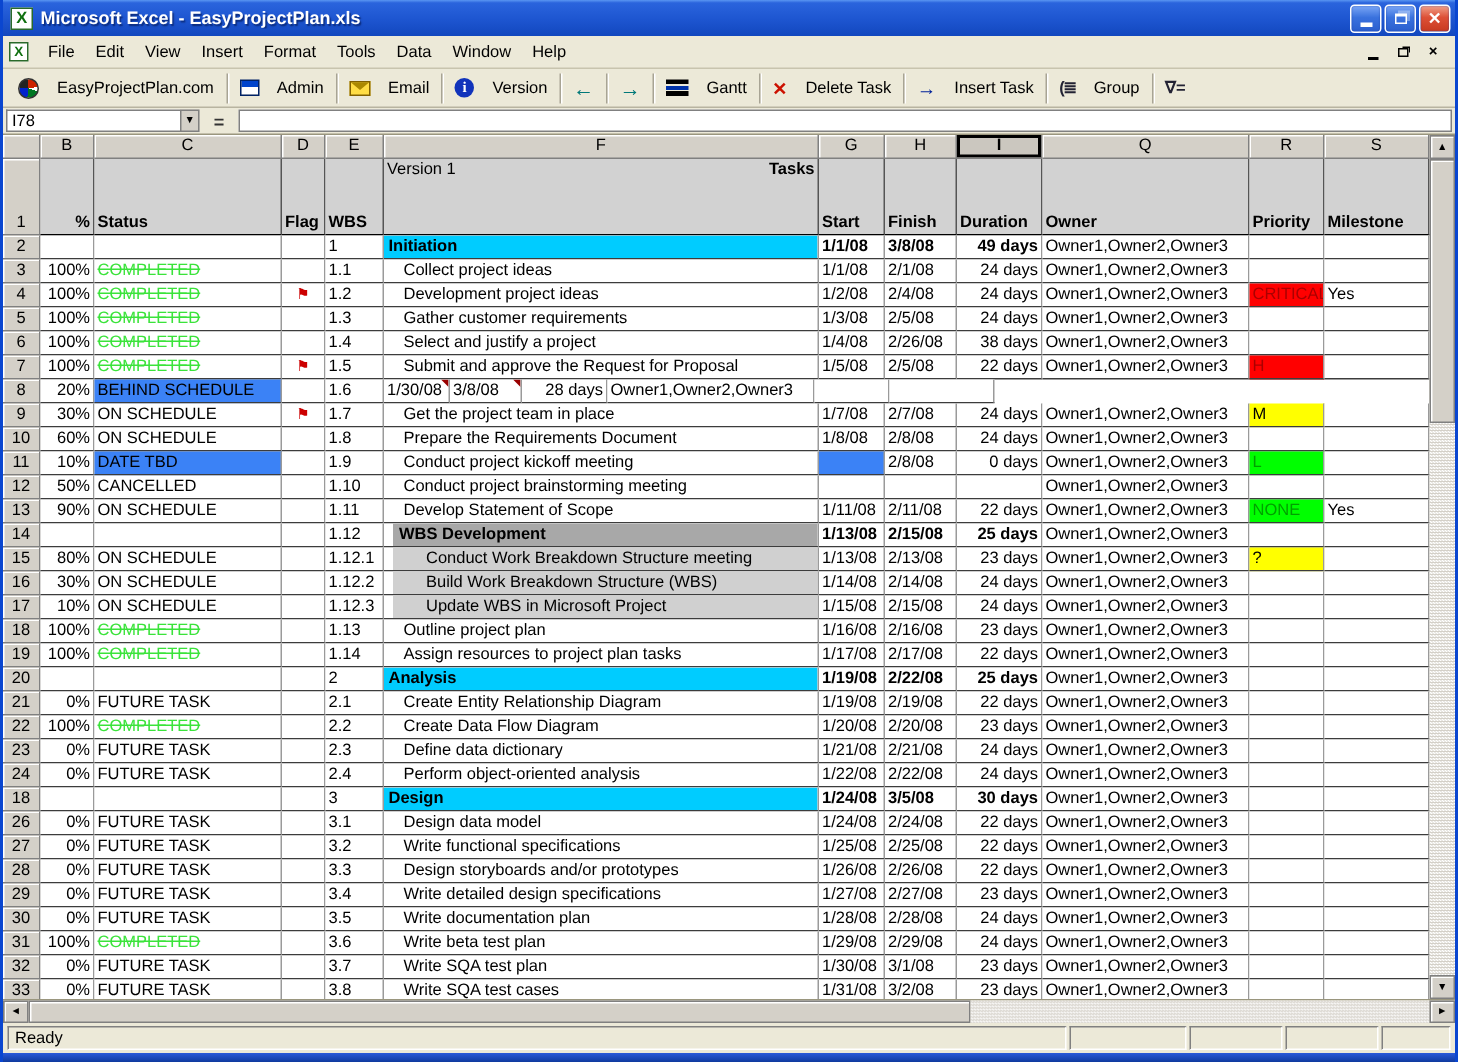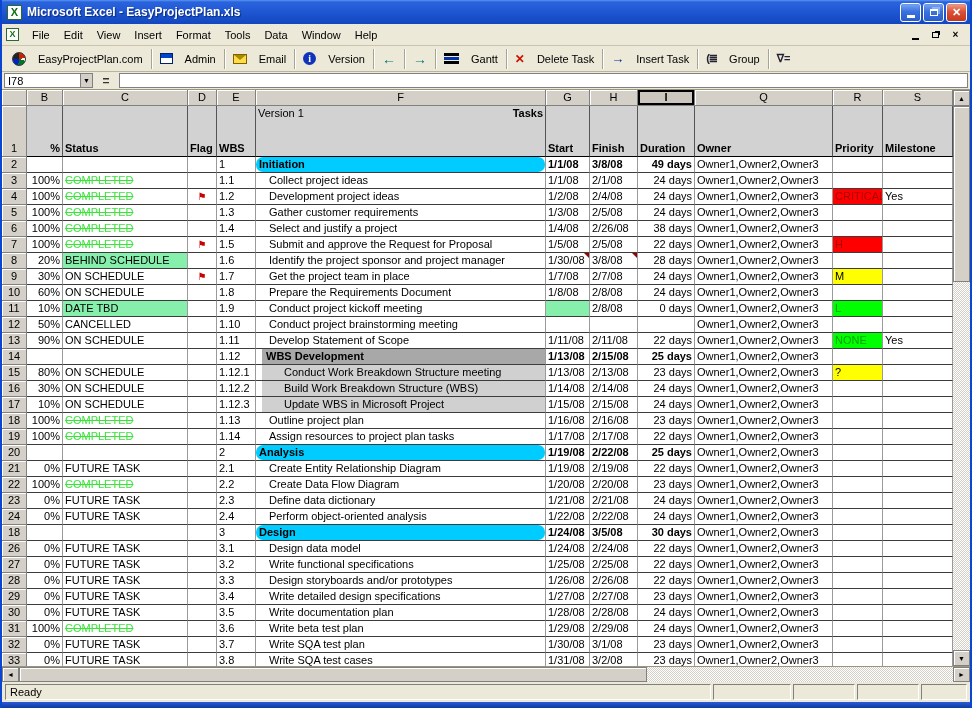--- a/index.html
+++ b/index.html
@@ -53,21 +53,21 @@
                font-weight:bold; text-align:center; line-height:13px; font-family:"Liberation Serif",serif; }
   .i-arrow { color:#007878; font-weight:bold; font-size:14px; line-height:14px; }
   .i-gantt { width:15px; height:11px; background:linear-gradient(180deg,#000 0 3px,transparent 3px 4px,#0033AA 4px 7px,transparent 7px 8px,#000 8px); }
   .i-del { color:#CC1100; font-weight:bold; font-size:12px; }
   .i-ins { color:#002299; font-weight:bold; font-size:13px; }
   .i-group { color:#223; font-weight:bold; font-size:11px; letter-spacing:-1px; }
   .i-filter { color:#223; font-weight:bold; font-size:11px; }
 
   
   .formulabar { height:18px; background:#ECE9D8; border-bottom:1px solid #9a967e; display:flex; align-items:center; padding:0 2px; }
-  .namebox { width:76px; height:15px; background:#fff; border:1px solid #808080; border-right:none;
+  .namebox { width:116px; height:15px; background:#fff; border:1px solid #808080; border-right:none;
              font-size:11px; padding:0 3px; display:flex; align-items:center; }
   .namebox .nb-text { flex:1; }
   .nb-drop { width:13px; height:15px; background:#D4D0C8; border:1px solid #808080; font-size:7px;
              display:flex; align-items:center; justify-content:center; color:#000; }
   .fx { width:26px; text-align:center; font-size:12px; font-weight:bold; color:#333; }
   .formula-field { flex:1; height:15px; background:#fff; border:1px solid #808080; }
 
   
   .sheet-area { height:576px; display:flex; background:#fff; }
   .sheet { width:951px; }
@@ -87,26 +87,26 @@
   .rowhead { background:#D4D0C8; border-right:1px solid #808080; border-bottom:1px solid #808080;
              box-shadow:inset 1px 1px 0 #fff; text-align:center; font-size:11px; line-height:15px; }
   .header-row .cell { background:#D2D2D2; font-weight:bold; display:flex; align-items:flex-end;
                       border-bottom:1px solid #000; border-right:1px solid #555; }
   .header-row .rowhead { display:flex; align-items:flex-end; justify-content:center; font-weight:normal; }
   .header-row .cell.ftasks { align-items:flex-start; justify-content:space-between; }
   .ver-label { font-weight:normal; font-size:11px; }
   .num { text-align:right; justify-content:flex-end; }
   .cell.num, .cell.dur { text-align:right; }
   .cell.strike { color:#3BE33B; text-decoration:line-through; }
-  .cell.ylwbg { background:#86efac; }
+  .cell.ylwbg { background:#3b82f6; }
   .cell.flagc { text-align:center; color:#CC0000; font-size:10px; padding:0; }
   .cell.task { padding:0; display:flex; }
   .tin { padding-left:3px; white-space:nowrap; overflow:hidden; }
   .tin.ind1 { padding-left:13px; }
-  .tin.section { flex:1; background:#00CCFF; font-weight:bold; padding-left:3px;border-radius:7px; }
+  .tin.section { flex:1; background:#00CCFF; font-weight:bold; padding-left:3px; }
   .tin.wbshead { flex:1; background:#A8A8A8; font-weight:bold; margin-left:6px; padding-left:4px; }
   .tin.wbssub { flex:1; background:#D0D0D0; margin-left:6px; padding-left:22px; }
   .cell.bold { font-weight:bold; }
   .cell.pri-red { background:#FF0000; color:#AA0000; }
   .cell.pri-ylw { background:#FFFF00; color:#000; }
   .cell.pri-grn { background:#00FF00; color:#00A000; }
   .cmark { position:absolute; top:0; right:0; width:0; height:0;
            border-top:5px solid #990000; border-left:5px solid transparent; }
 
   
@@ -371,23 +371,20 @@
             <div class="cell w-q">Owner1,Owner2,Owner3</div>
             <div class="cell w-r pri-red">H</div>
             <div class="cell w-s"></div>
           </div>
           <div class="row">
             <div class="rowhead w-rh">8</div>
             <div class="cell w-b num">20%</div>
             <div class="cell w-c ylwbg">BEHIND SCHEDULE</div>
             <div class="cell w-d flagc"></div>
             <div class="cell w-e">1.6</div>
-            <div class="cell w-f task">
-              <span class="tin ind1">Identify the project sponsor and project manager</span>
-            </div>
             <div class="cell w-g">1/30/08<span class="cmark"></span></div>
             <div class="cell w-h">3/8/08<span class="cmark"></span></div>
             <div class="cell w-i dur">28 days</div>
             <div class="cell w-q">Owner1,Owner2,Owner3</div>
             <div class="cell w-r"></div>
             <div class="cell w-s"></div>
           </div>
           <div class="row">
             <div class="rowhead w-rh">9</div>
             <div class="cell w-b num">30%</div>

